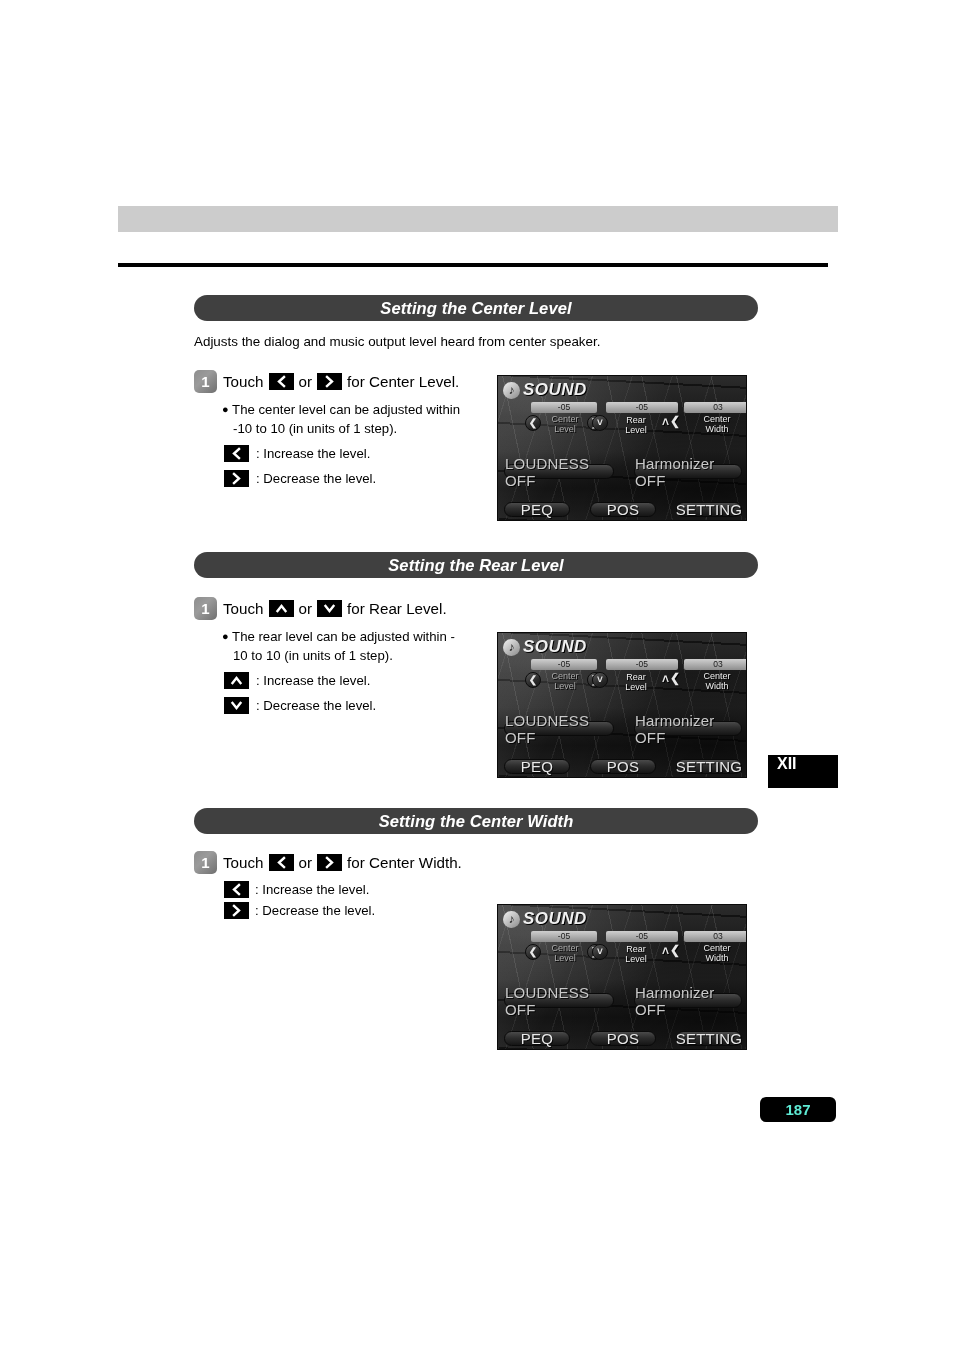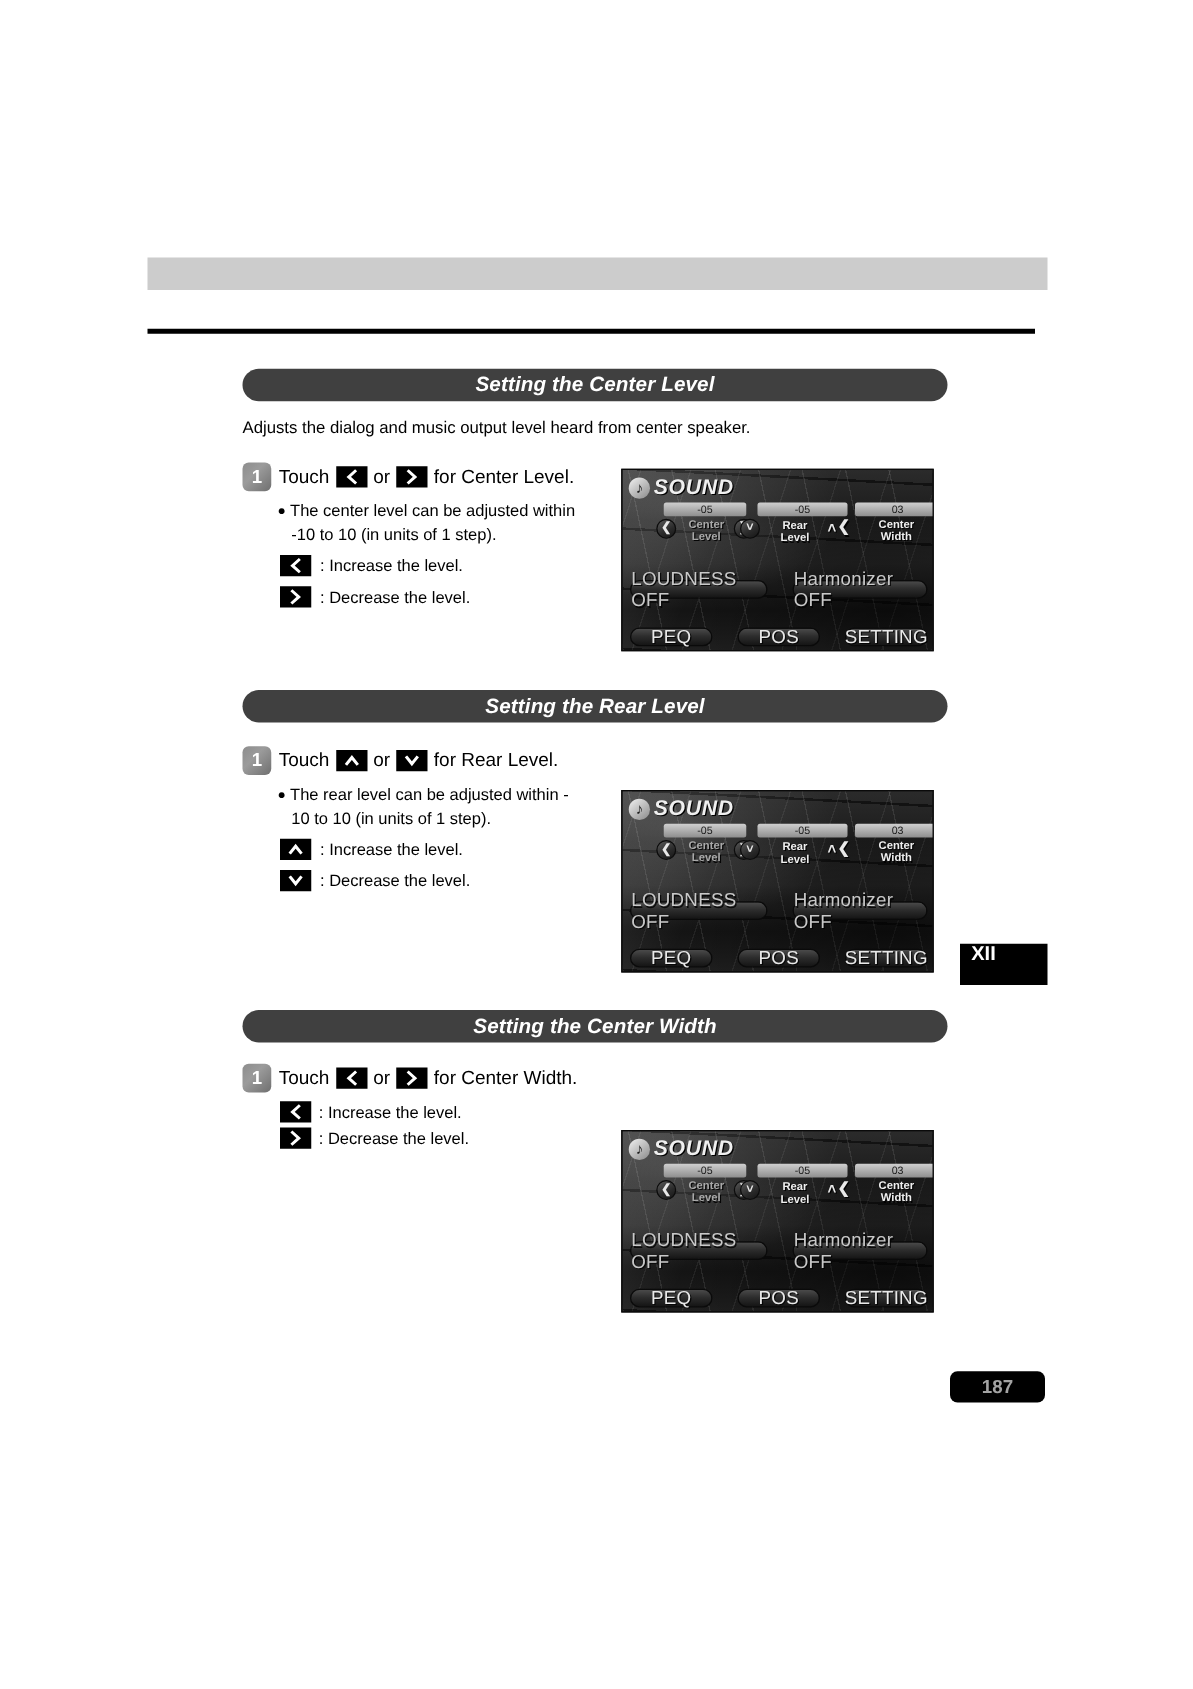--- a/index.html
+++ b/index.html
@@ -199,21 +199,20 @@
     display:flex; align-items:center; justify-content:center;
     line-height:1;
   }
   .param-label {
     color: #efefef;
     font-size: 9px;
     line-height: 10px;
     text-align: center;
     text-shadow: 1px 1px 0 rgba(0,0,0,.9);
     white-space: pre-line;
-    font-weight: bold;
   }
   .param-label.dim { color:#a9a9a9; }
   .arrow-btn {
     width: 16px; height: 16px;
     border-radius: 50%;
     background: linear-gradient(150deg,#5a5a5a 0%, #2a2a2a 60%, #161616 100%);
     border: 1px solid #0c0c0c;
     color: #e8e8e8;
     font-size: 10px;
     font-weight: bold;
@@ -259,21 +258,21 @@
 
   
   .page-num {
     position: absolute;
     left: 760px; top: 1097px;
     width: 76px; height: 25px;
     background:#000000;
     border-radius: 6px;
     display:flex; align-items:center; justify-content:center;
   }
-  .page-num span { color:#a3a3a3; font-size:15px; font-weight:bold; }
+  .page-num span { color:#5eead4; font-size:15px; font-weight:bold; }
 </style>
 </head>
 <body>
 
 <div class="top-gray-bar"></div>
 <div class="top-rule"></div>
 
 <div class="section" style="top:295px;">
   <div class="section-banner">
     <span class="section-banner-title">Setting the Center Level</span>

